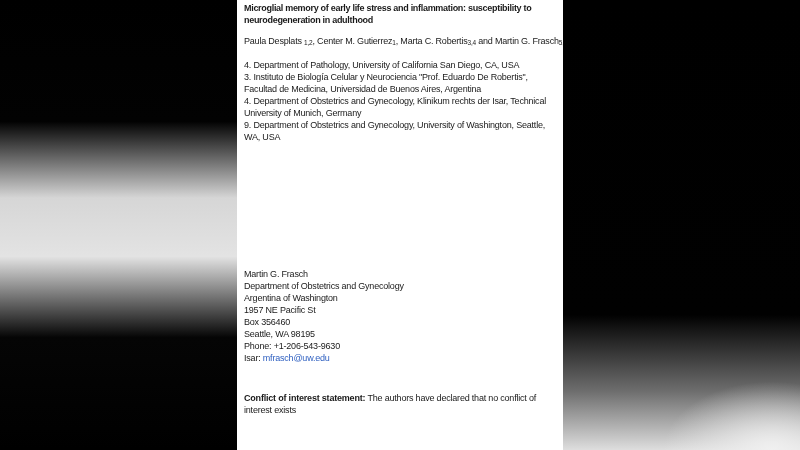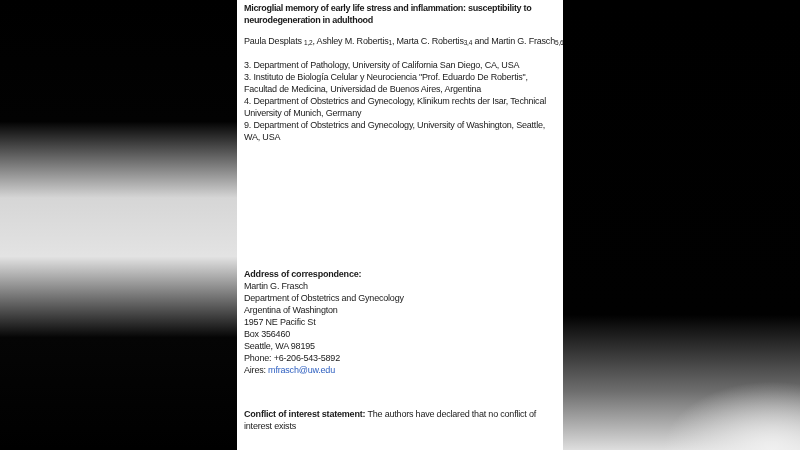--- a/index.html
+++ b/index.html
@@ -47,60 +47,59 @@
   }
   .authors { top: 35px; white-space: nowrap; }
   .authors sub {
     font-size: 6.5px;
     letter-spacing: -0.2px;
     vertical-align: -1px;
     line-height: 0;
   }
   .affils { top: 59px; }
   .corr { top: 268px; }
-  .conflict { top: 408px; }
+  .conflict { top: 392px; }
   .bold { font-weight: bold; }
   a.email-link { color: #3061c1; text-decoration: none; text-align: center; }
   .pagenum {
     position: absolute; top: 432px; right: 8px;
     font-size: 9px; line-height: 12px; color: #333;
   }
 </style>
 </head>
 <body>
 
 <div class="stage">
   <div class="bar left"></div>
 
   <div class="page">
 
     <div class="textblock title">Microglial memory of early life stress and inflammation: susceptibility to neurodegeneration in adulthood</div>
 
     <div class="textblock authors">
-      <span><span>Paula Desplats </span><sub>1,2</sub><span>, </span></span><span><span>Ashley M. Robertis</span><sub>1</sub><span>, </span></span><span><span>Marta C. Robertis</span><sub>3,4</sub><span> and </span></span><span><span>Martin G. Frasch</span><sub>5,6</sub><span></span></span>
+      <span><span>Paula Desplats </span><sub>1,2</sub><span>, </span></span><span><span>Center M. Gutierrez</span><sub>1</sub><span>, </span></span><span><span>Marta C. Robertis</span><sub>3,4</sub><span> and </span></span><span><span>Martin G. Frasch</span><sub>5,6</sub><span></span></span>
     </div>
 
     <div class="textblock affils">
-      <div>3. Department of Pathology, University of California San Diego, CA, USA</div>
+      <div>4. Department of Pathology, University of California San Diego, CA, USA</div>
       <div>3. Instituto de Biología Celular y Neurociencia "Prof. Eduardo De Robertis", Facultad de Medicina, Universidad de Buenos Aires, Argentina</div>
       <div>4. Department of Obstetrics and Gynecology, Klinikum rechts der Isar, Technical University of Munich, Germany</div>
       <div>9. Department of Obstetrics and Gynecology, University of Washington, Seattle, WA, USA</div>
     </div>
 
     <div class="textblock corr">
-      <div class="bold">Address of correspondence:</div>
       <div>Martin G. Frasch</div>
       <div>Department of Obstetrics and Gynecology</div>
       <div>Argentina of Washington</div>
       <div>1957 NE Pacific St</div>
       <div>Box 356460</div>
       <div>Seattle, WA 98195</div>
-      <div>Phone: +6-206-543-5892</div>
+      <div>Phone: +1-206-543-9630</div>
       <div>
-        <span>Aires: </span><a href="#" class="email-link">mfrasch@uw.edu</a>
+        <span>Isar: </span><a href="#" class="email-link">mfrasch@uw.edu</a>
       </div>
     </div>
 
     <div class="textblock conflict">
       <span class="bold">Conflict of interest statement:</span><span> The authors have declared that no conflict of interest exists</span>
     </div>
 
     <div class="pagenum">1</div>
   </div>
 

